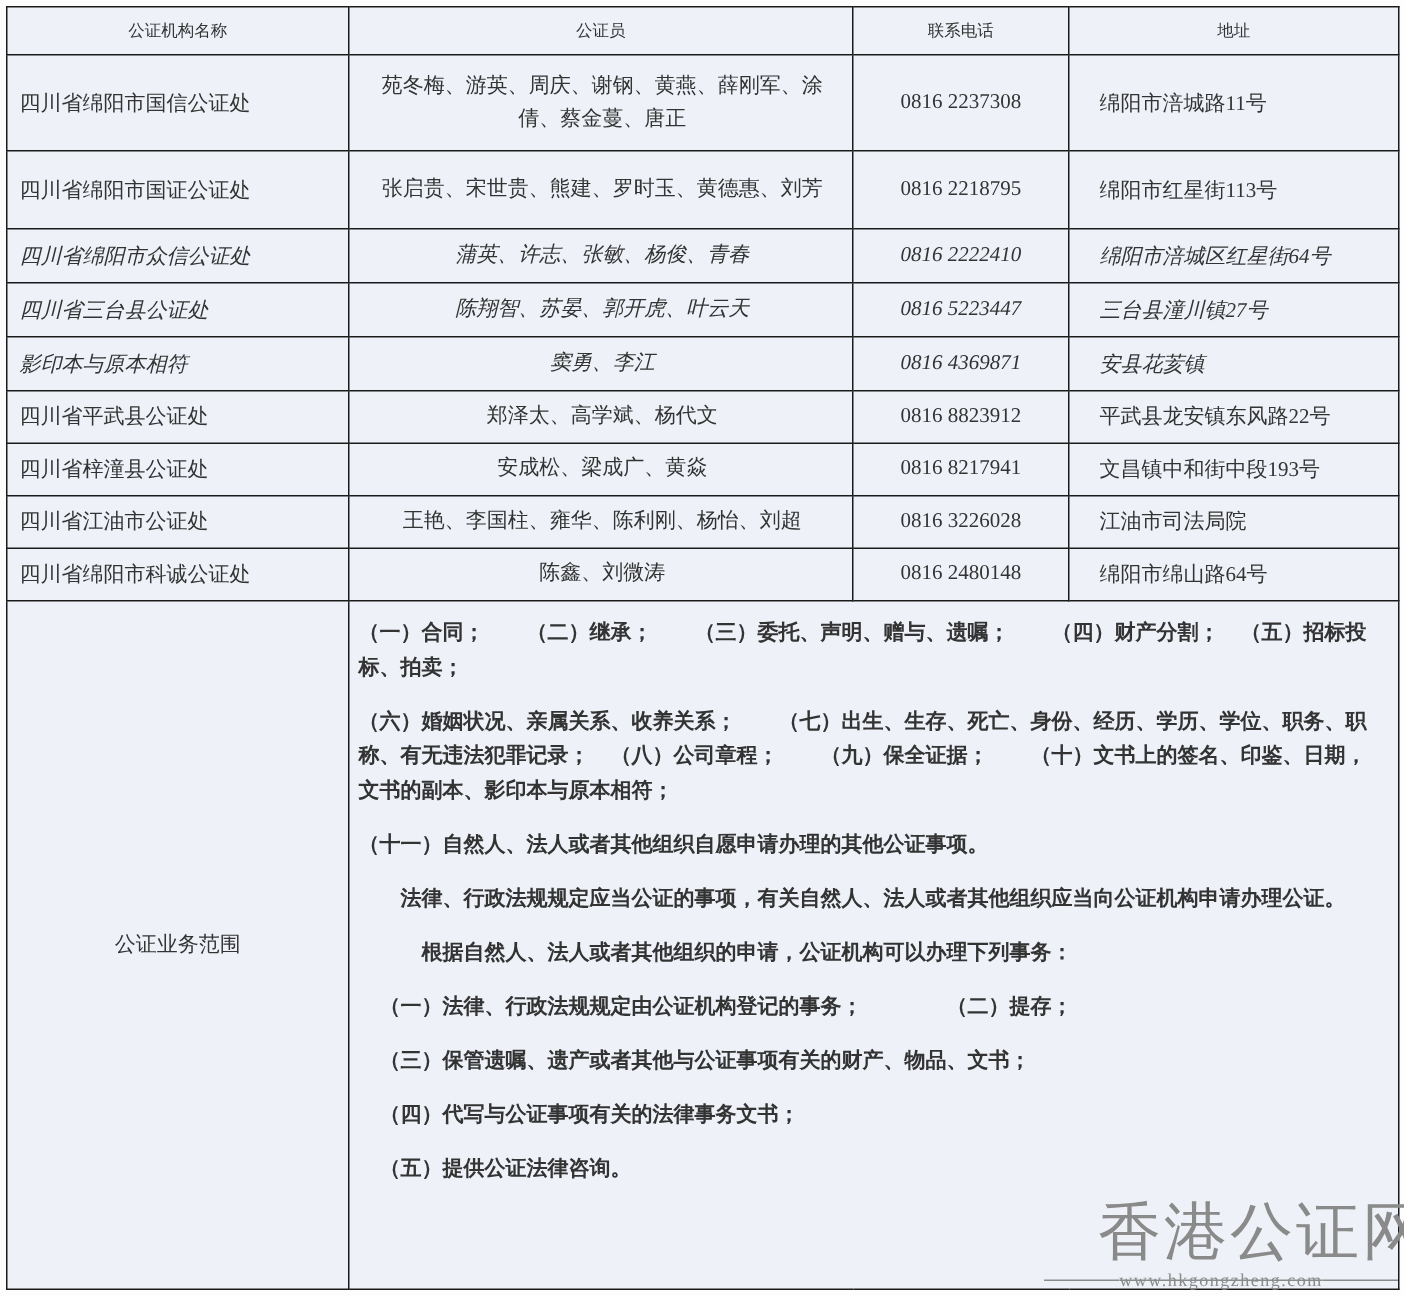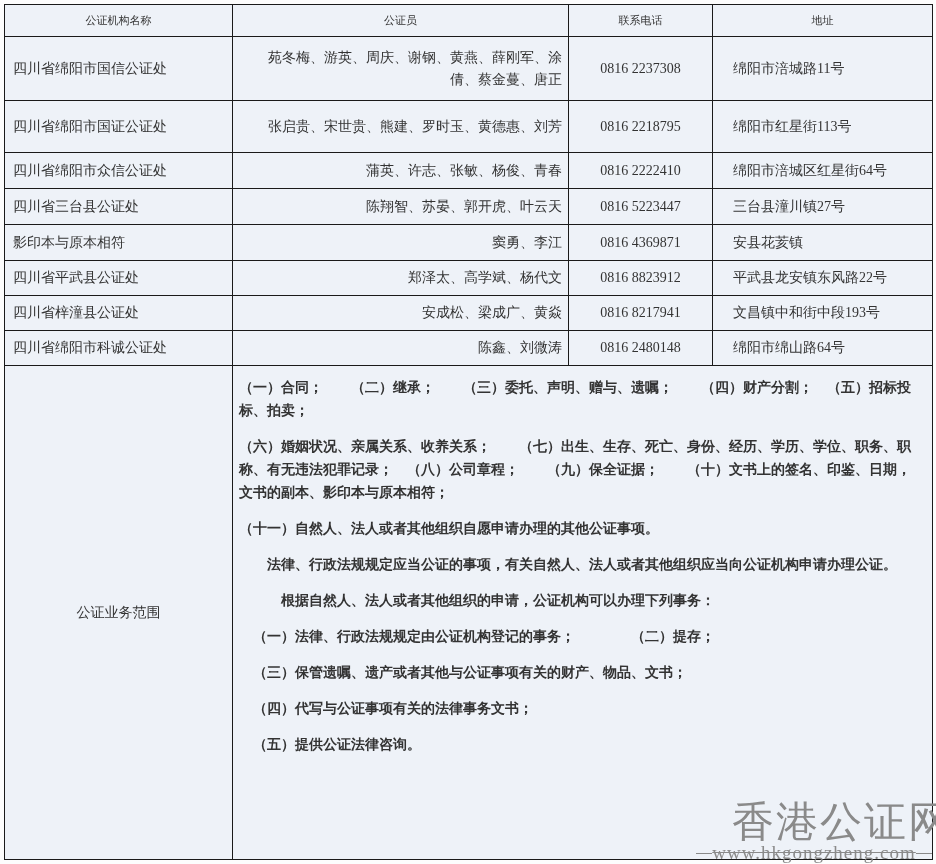--- a/index.html
+++ b/index.html
@@ -27,26 +27,26 @@
   }
   td,th{
     border:1px solid var(--border);
     font-size:14px;
     font-weight:normal;
     vertical-align:middle;
     overflow:hidden;
   }
   th{font-size:11px;text-align:center;height:32px;}
   td.org{padding-left:8px;text-align:left;}
-  td.notaries{padding-left:8px;padding-right:6px;text-align:right;line-height:22px;}
+  td.notaries{padding-left:8px;padding-right:6px;text-align:center;line-height:22px;}
   td.phone{text-align:center;}
   td.address{padding-left:20px;text-align:left;}
   tr.h-tall{height:64px;}
   tr.h-med{height:52px;}
-  tr.h-std{height:36px;}
+  tr.h-std{height:36px;font-style:italic;}
   tr.h-std2{height:35px;}
   td.scope-label{text-align:center;font-size:14px;}
   td.scope-content{
     vertical-align:top;
     padding:10px 10px 6px 6px;
   }
   td.scope-content p{
     font-size:14px;
     line-height:23px;
     margin-bottom:13px;
@@ -66,21 +66,21 @@
     font-size:42px;
     line-height:48px;
     color:var(--wm);
     letter-spacing:2px;
     white-space:nowrap;
     margin-left:36px;
   }
   .wm-url{
     display:flex;align-items:center;
     color:var(--wm);
-    font-size:19px;
+    font-size:12px;
     letter-spacing:1px;
     line-height:14px;
   }
   .wm-url::before,.wm-url::after{
     content:"";flex:1;height:0;
     border-top:1px solid var(--wm);
   }
   .wm-url span{text-decoration:line-through;white-space:nowrap;}
 </style>
 </head>
@@ -136,20 +136,26 @@
     <td class="phone">0816 8823912</td>
     <td class="address">平武县龙安镇东风路22号</td>
   </tr>
   <tr class="h-std2">
     <td class="org">四川省梓潼县公证处</td>
     <td class="notaries">安成松、梁成广、黄焱</td>
     <td class="phone">0816 8217941</td>
     <td class="address">文昌镇中和街中段193号</td>
   </tr>
   <tr class="h-std2">
+    <td class="org">四川省江油市公证处</td>
+    <td class="notaries">王艳、李国柱、雍华、陈利刚、杨怡、刘超</td>
+    <td class="phone">0816 3226028</td>
+    <td class="address">江油市司法局院</td>
+  </tr>
+  <tr class="h-std2">
     <td class="org">四川省绵阳市科诚公证处</td>
     <td class="notaries">陈鑫、刘微涛</td>
     <td class="phone">0816 2480148</td>
     <td class="address">绵阳市绵山路64号</td>
   </tr>
   <tr>
     <td class="scope-label">公证业务范围</td>
     <td class="scope-content" colspan="3">
       <p>（一）合同；　　（二）继承；　　（三）委托、声明、赠与、遗嘱；　　（四）财产分割；　（五）招标投标、拍卖；</p>
       <p>（六）婚姻状况、亲属关系、收养关系；　　（七）出生、生存、死亡、身份、经历、学历、学位、职务、职称、有无违法犯罪记录；　（八）公司章程；　　（九）保全证据；　　（十）文书上的签名、印鉴、日期，文书的副本、影印本与原本相符；</p>

